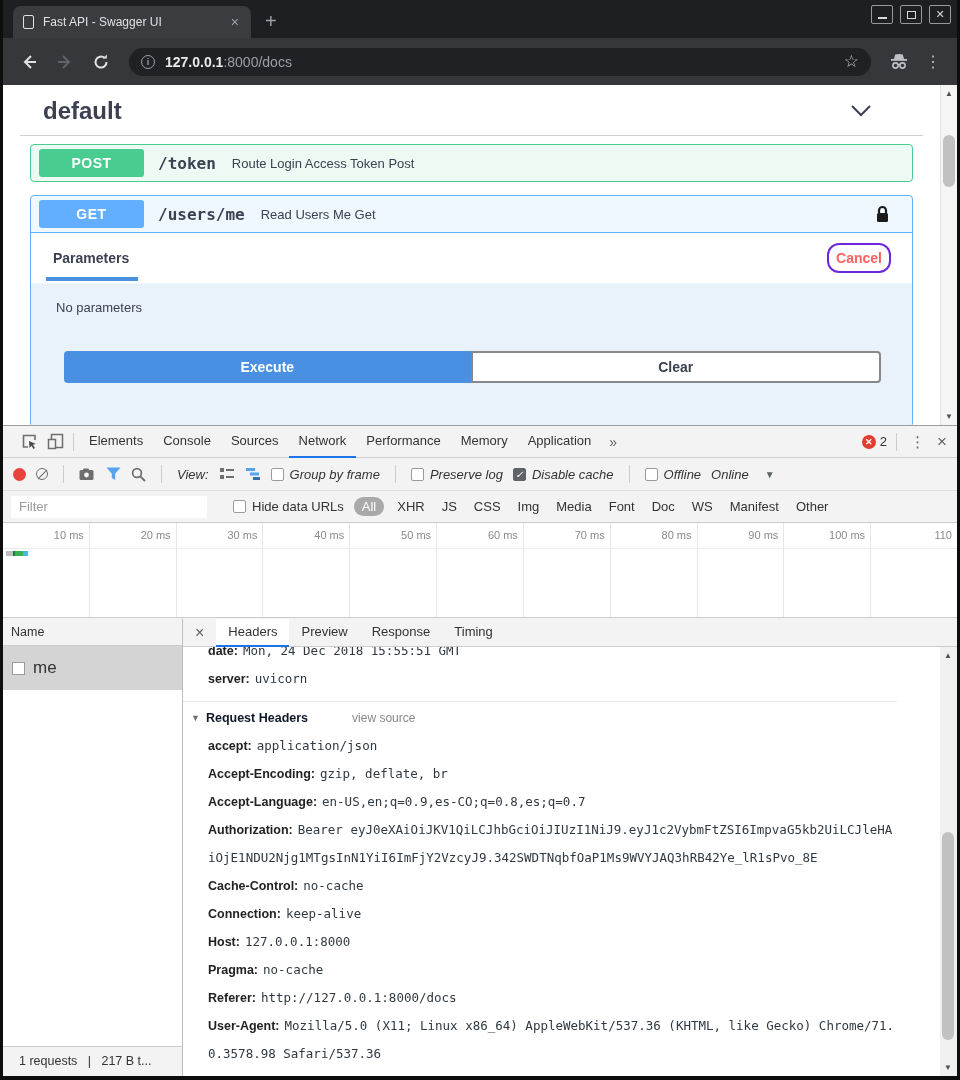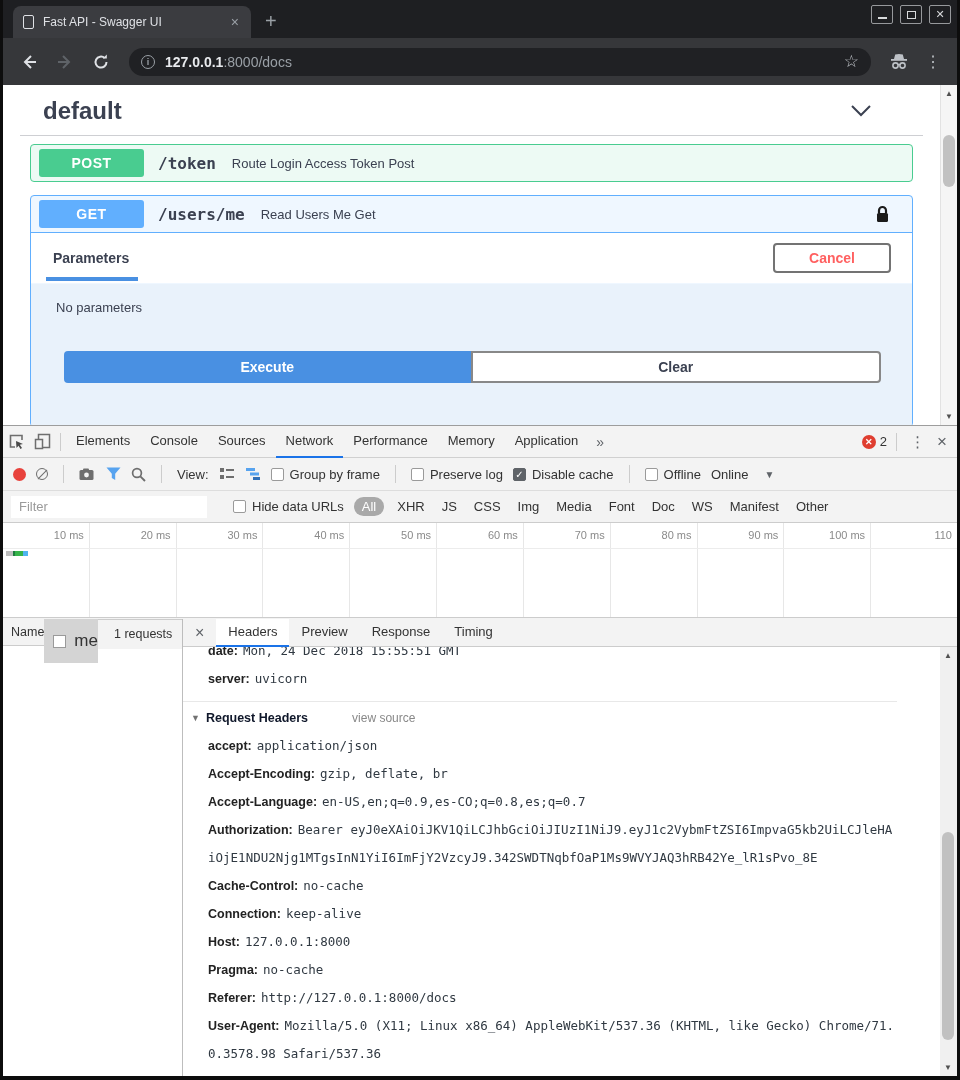--- a/index.html
+++ b/index.html
@@ -50,50 +50,50 @@
             display:flex; align-items:center; justify-content:center; letter-spacing:.5px; }
   .method.post { background:#49cc90; }
   .method.get  { background:#61affe; }
   .op-path { font-family:"DejaVu Sans Mono", monospace; font-weight:bold; font-size:16px; color:#3b4151; margin-left:14px; }
   .op-sum { font-size:13px; color:#3b4151; margin-left:16px; }
   .lock { margin-left:auto; margin-right:14px; }
 
   .params-head { height:50px; background:#fff; display:flex; align-items:center; position:relative; }
   .params-title { font-weight:bold; font-size:14px; color:#3b4151; margin-left:22px; }
   .params-underline { position:absolute; left:15px; top:44px; width:92px; height:4px; background:#4990e2; }
-  .cancel-btn { margin-left:auto; margin-right:21px; border:2px solid #737373; color:#ff6060; font-weight:bold;
-                font-size:14px; padding:5px 34px; border-radius:4px; background:transparent; }
+  .cancel-btn { margin-left:auto; margin-right:21px; border:2px solid #6d28d9; color:#ff6060; font-weight:bold;
+                font-size:14px; padding:5px 7px; border-radius:12px; background:transparent; }
   .op-body { background:#e9f2fb; position:absolute; left:0; right:0; top:88px; bottom:0; }
   .no-params { font-size:13px; color:#3b4151; padding:16px 0 0 25px; }
   .exec-row { display:flex; margin:36px 31px 0 33px; height:32px; }
   .exec-btn { flex:1; background:#4990e2; color:#fff; font-weight:bold; font-size:14px; border:none;
               border-radius:4px 0 0 4px; }
   .clear-btn { flex:1; background:#fff; color:#3b4151; font-weight:bold; font-size:14px;
                border:2px solid #888; border-radius:0 4px 4px 0; }
 
   .scrollbar { position:absolute; right:0; top:0; bottom:0; width:17px; background:#f5f5f5; border-left:1px solid #e2e2e2; }
   .sb-arrow { position:absolute; left:0; width:16px; text-align:center; color:#505050; font-size:8px; }
   .sb-thumb { position:absolute; left:2px; width:12px; background:#c1c1c1; border-radius:6px; }
 
   
   .devtools { position:absolute; left:0; right:0; top:425px; bottom:0; border-top:1px solid #9d9d9d;
               background:#f3f3f3; font-size:13px; color:#333; }
-  .dt-tabbar { height:32px; display:flex; align-items:center; border-bottom:1px solid #d0d0d0; padding-left:0; }
+  .dt-tabbar { height:32px; display:flex; align-items:center; border-bottom:1px solid #d0d0d0; padding-left:13px; }
   .dt-tab { padding:0 10px; line-height:30px; height:32px; }
   .dt-tab.active { border-bottom:2px solid #1a73e8; font-weight:normal; }
   .vdiv { width:1px; height:18px; background:#ccc; margin:0 5px; }
   .dt-ic { display:flex; align-items:center; justify-content:center; width:26px; height:26px; }
   .more-tabs { color:#5f6368; font-size:14px; padding:0 8px; }
   .err-badge { margin-left:auto; display:flex; align-items:center; gap:4px; padding-right:4px; }
   .err-circ { width:14px; height:14px; border-radius:50%; background:#df3e30; color:#fff; font-size:9px;
               display:flex; align-items:center; justify-content:center; font-weight:bold; }
   .dots-v { color:#5f6368; font-size:15px; padding:0 8px; }
   .dt-close { color:#5f6368; font-size:17px; padding:0 10px 0 4px; }
 
-  .dt-toolbar { height:33px; display:flex; align-items:center; border-bottom:1px solid #ddd; padding-left:10px; gap:10px; }
+  .dt-toolbar { height:33px; display:flex; align-items:center; border-bottom:1px solid #ddd; padding-left:10px; gap:10px;font-style:italic; }
   .rec-dot { width:13px; height:13px; border-radius:50%; background:#e8423c; }
   .ban { width:12px; height:12px; border:1.6px solid #6e6e6e; border-radius:50%; position:relative; }
   .ban::after { content:""; position:absolute; left:-1px; top:4.5px; width:13px; height:0; border-top:1.6px solid #6e6e6e;
                 transform:rotate(-45deg); }
   .cbx { width:13px; height:13px; border:1px solid #9a9a9a; border-radius:2px; background:#fff; margin-right:6px;
          display:inline-flex; align-items:center; justify-content:center; }
   .cbx.checked { background:#5f6368; border-color:#5f6368; color:#fff; font-size:10px; }
   .cbx.checked::after { content:"✓"; }
   .chk { display:flex; align-items:center; }
   .caret { color:#5f6368; font-size:10px; margin-left:16px; }
@@ -108,21 +108,21 @@
   .hide-urls { display:flex; align-items:center; margin-left:26px; }
 
   .dt-overview { height:95px; background:#fff; border-bottom:1px solid #ccc; display:flex; position:relative; }
   .ov-cell { flex:1; border-right:1px solid #e7e7e7; font-size:11px; color:#8a8a8a; text-align:right;
              padding:6px 5px 0 0; }
   .ov-hline { position:absolute; left:0; right:0; top:25px; height:1px; background:#ececec; }
   .wf-bar { position:absolute; left:3px; top:28px; width:22px; height:5px;
             background:linear-gradient(to right,#bdbdbd 0 7px,#1d7d3f 7px 9px,#36b34a 9px 17px,#4fb4ee 17px 22px); }
 
   .dt-main { position:absolute; left:0; right:0; top:193px; bottom:0; display:flex; }
-  .dt-left { width:180px; border-right:1px solid #bdbdbd; display:flex; flex-direction:row; background:#fff; }
+  .dt-left { width:180px; border-right:1px solid #bdbdbd; display:flex; flex-direction:column; background:#fff; }
   .name-hd { height:27px; background:#f3f3f3; border-bottom:1px solid #ccc; line-height:26px; padding-left:8px;
              font-size:12.5px; color:#333; }
   .req-rows { flex:1; }
   .req-row { height:44px; display:flex; align-items:center; background:#d4d4d4; padding-left:9px; font-size:17px; }
   .req-ic { width:13px; height:13px; background:#fff; border:1px solid #9a9a9a; margin-right:8px; }
   .dt-summary { height:30px; background:#f3f3f3; border-top:1px solid #ccc; line-height:29px; padding-left:16px;
                 font-size:12.5px; color:#333; white-space:pre; overflow:hidden; }
 
   .dt-right { flex:1; display:flex; flex-direction:column; background:#fff; min-width:0; }
   .detail-tabs { height:28px; background:#f3f3f3; border-bottom:1px solid #ccc; display:flex; align-items:center; }

